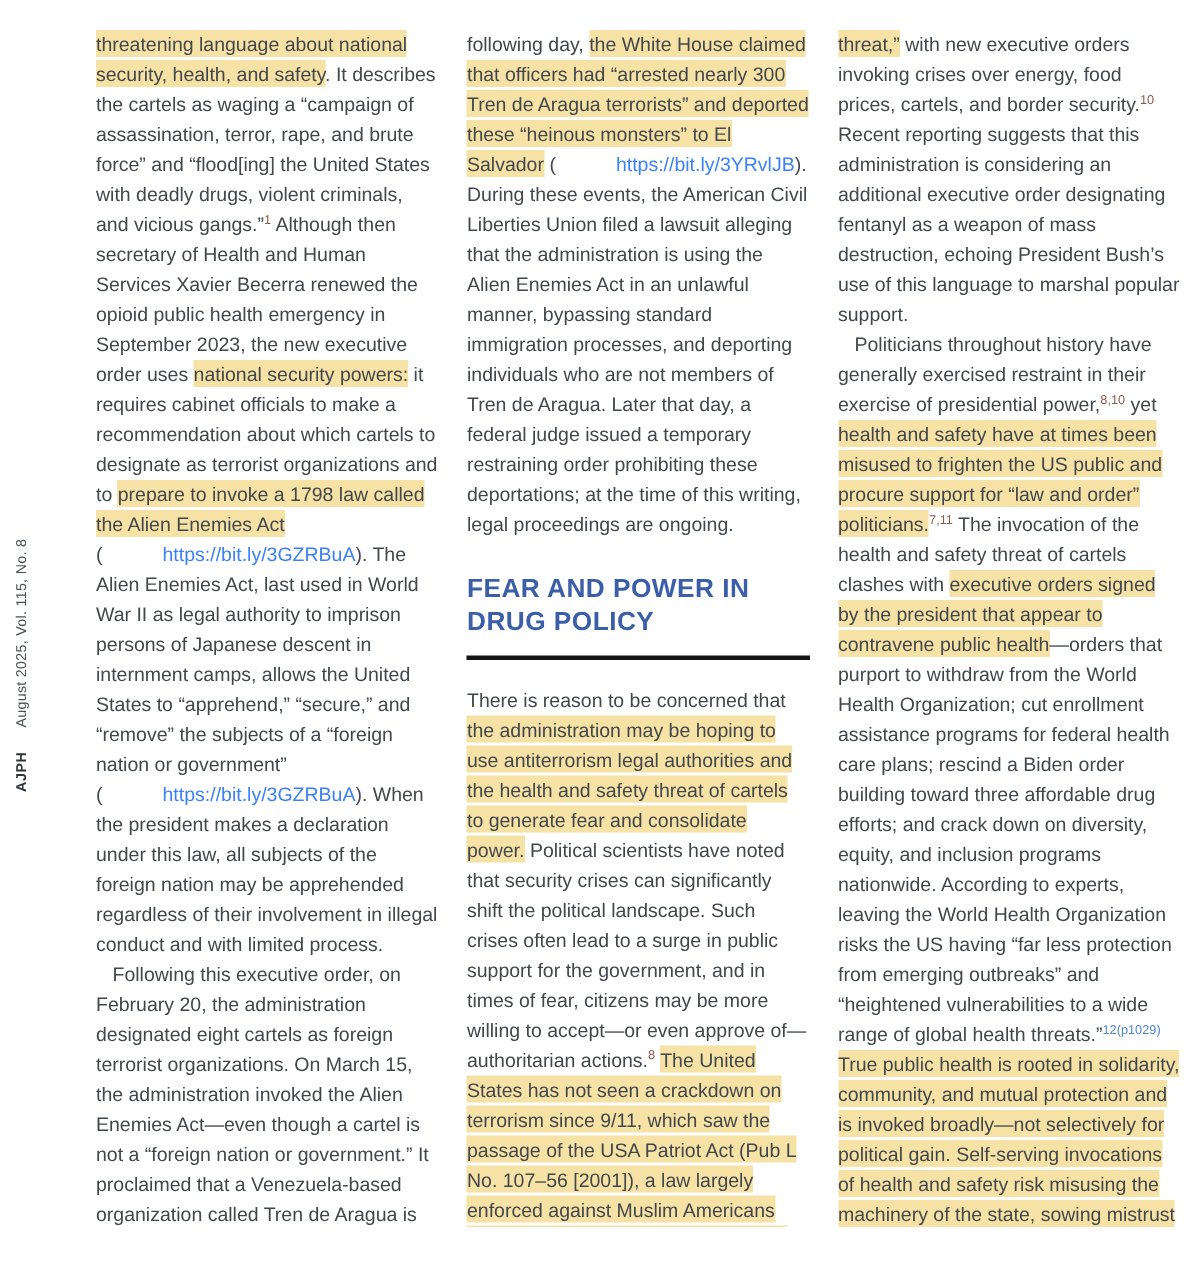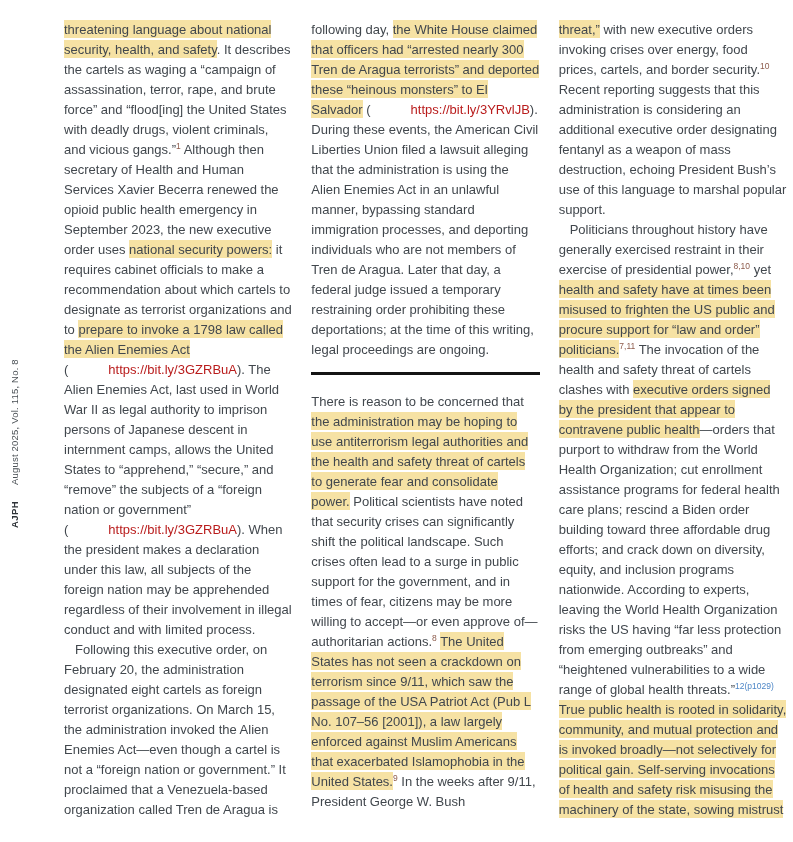--- a/index.html
+++ b/index.html
@@ -53,21 +53,21 @@
     background:#141414;
     margin:12px 0 17px 0;
   }
   .hl{
     background:#f6e2a4;
     padding:2px 0 1px 0;
     -webkit-box-decoration-break:clone;
     box-decoration-break:clone;
   }
   .link{
-    color:#b91c1c;
+    color:#3b82f6;
     cursor:pointer;
     padding-left:40px;
   }
   .sup{
     font-size:8.5px;
     vertical-align:5px;
     line-height:0;
     color:#8d5b4c;
     text-align:center;
   }
@@ -80,20 +80,21 @@
   <div class="sidebar-text">
     <span class="journal-abbr">AJPH</span><span>August 2025, Vol. 115, No. 8</span>
   </div>
   <div class="columns">
     <div class="col">
         <p class="para"><span class="hl">threatening language about national security, health, and safety</span><span class="">. It describes the cartels as waging a “campaign of assassination, terror, rape, and brute force” and “flood[ing] the United States with deadly drugs, violent criminals, and vicious gangs.”</span><span class="sup">1</span><span class=""> Although then secretary of Health and Human Services Xavier Becerra renewed the opioid public health emergency in September 2023, the new executive order uses </span><span class="hl">national security powers:</span><span class=""> it requires cabinet officials to make a recommendation about which cartels to designate as terrorist organizations and to </span><span class="hl">prepare to invoke a 1798 law called the Alien Enemies Act</span><span class=""> (</span><span class="link">https://bit.ly/3GZRBuA</span><span class="">). The Alien Enemies Act, last used in World War II as legal authority to imprison persons of Japanese descent in internment camps, allows the United States to “apprehend,” “secure,” and “remove” the subjects of a “foreign nation or government” (</span><span class="link">https://bit.ly/3GZRBuA</span><span class="">). When the president makes a declaration under this law, all subjects of the foreign nation may be apprehended regardless of their involvement in illegal conduct and with limited process.</span></p>
         <p class="para indent"><span class="">Following this executive order, on February 20, the administration designated eight cartels as foreign terrorist organizations. On March 15, the administration invoked the Alien Enemies Act—even though a cartel is not a “foreign nation or government.” It proclaimed that a Venezuela-based organization called Tren de Aragua is “perpetrating, attempting, and threatening an invasion or predatory incursion against the territory of the United States” (</span></p>
       </div>
     <div class="col">
         <p class="para"><span class="">following day, </span><span class="hl">the White House claimed that officers had “arrested nearly 300 Tren de Aragua terrorists” and deported these “heinous monsters” to El Salvador</span><span class=""> (</span><span class="link">https://bit.ly/3YRvlJB</span><span class="">). During these events, the American Civil Liberties Union filed a lawsuit alleging that the administration is using the Alien Enemies Act in an unlawful manner, bypassing standard immigration processes, and deporting individuals who are not members of Tren de Aragua. Later that day, a federal judge issued a temporary restraining order prohibiting these deportations; at the time of this writing, legal proceedings are ongoing.</span></p>
+        <h2 class="section-heading">FEAR AND POWER IN DRUG POLICY</h2>
         <div class="heading-rule"></div>
         <p class="para"><span class="">There is reason to be concerned that </span><span class="hl">the administration may be hoping to use antiterrorism legal authorities and the health and safety threat of cartels to generate fear and consolidate power.</span><span class=""> Political scientists have noted that security crises can significantly shift the political landscape. Such crises often lead to a surge in public support for the government, and in times of fear, citizens may be more willing to accept—or even approve of—authoritarian actions.</span><span class="sup">8</span><span class=""> </span><span class="hl">The United States has not seen a crackdown on terrorism since 9/11, which saw the passage of the USA Patriot Act (Pub L No. 107–56 [2001]), a law largely enforced against Muslim Americans that exacerbated Islamophobia in the United States.</span><span class="sup">9</span><span class=""> In the weeks after 9/11, President George W. Bush </span></p>
       </div>
     <div class="col">
         <p class="para"><span class="hl">threat,”</span><span class=""> with new executive orders invoking crises over energy, food prices, cartels, and border security.</span><span class="sup">10</span><span class=""> Recent reporting suggests that this administration is considering an additional executive order designating fentanyl as a weapon of mass destruction, echoing President Bush’s use of this language to marshal popular support.</span></p>
         <p class="para indent"><span class="">Politicians throughout history have generally exercised restraint in their exercise of presidential power,</span><span class="sup">8,10</span><span class=""> yet </span><span class="hl">health and safety have at times been misused to frighten the US public and procure support for “law and order” politicians.</span><span class="sup">7,11</span><span class=""> The invocation of the health and safety threat of cartels clashes with </span><span class="hl">executive orders signed by the president that appear to contravene public health</span><span class="">—orders that purport to withdraw from the World Health Organization; cut enrollment assistance programs for federal health care plans; rescind a Biden order building toward three affordable drug efforts; and crack down on diversity, equity, and inclusion programs nationwide. According to experts, leaving the World Health Organization risks the US having “far less protection from emerging outbreaks” and “heightened vulnerabilities to a wide range of global health threats.”</span><span class="sup link-sup">12(p1029)</span><span class=""> </span><span class="hl">True public health is rooted in solidarity, community, and mutual protection and is invoked broadly—not selectively for political gain. Self-serving invocations of health and safety risk misusing the machinery of the state, sowing mistrust in government, and generating health inequity that could last for years to come, especially for vulnerable communities in</span></p>
       </div>
   </div>
 </div>
 

